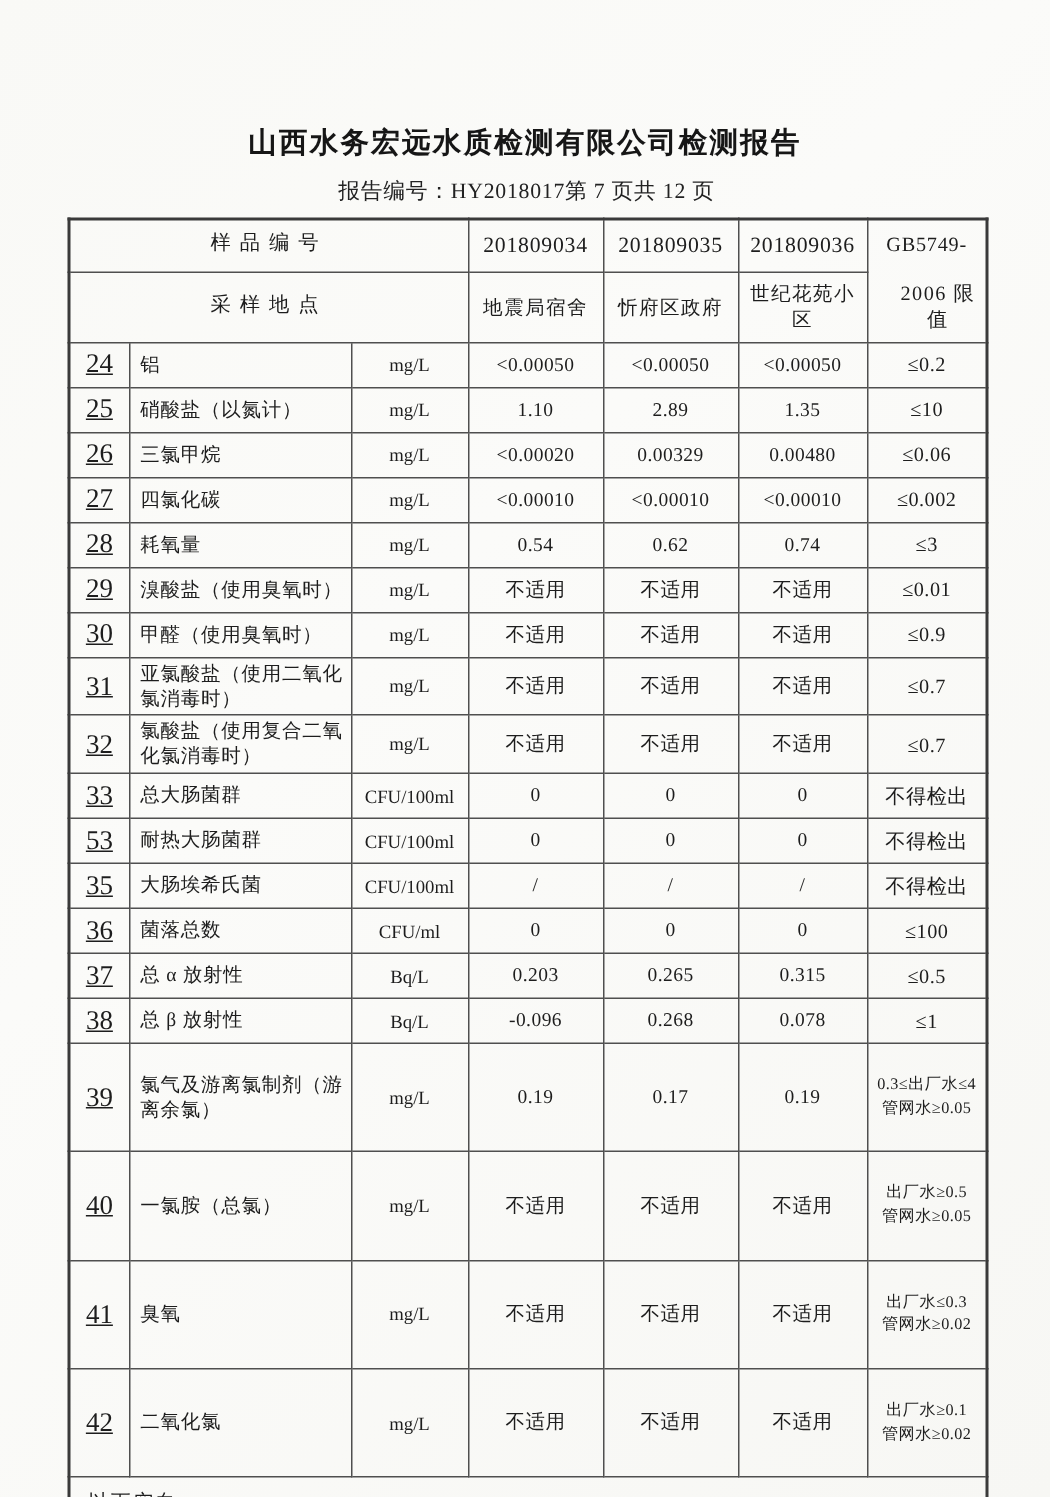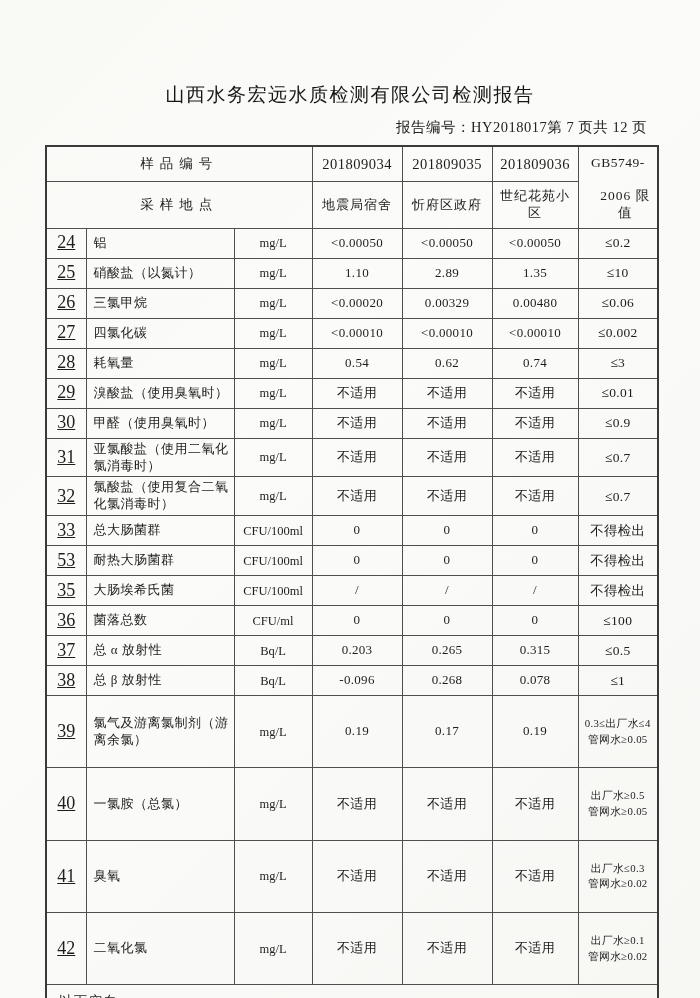--- a/index.html
+++ b/index.html
@@ -8,43 +8,43 @@
     background:linear-gradient(135deg,#f9f9f6 0%,#fbfbf9 40%,#f7f7f4 100%);
     font-family:"Liberation Serif","DejaVu Serif",serif;
     color:#1e1e1e;
     position:relative;
     overflow:hidden;
   }
   .title{
     position:absolute;top:82px;left:0;width:100%;
     margin:0;text-align:center;
     font-family:"Liberation Sans","DejaVu Sans",sans-serif;
-    font-size:19px;font-weight:400;letter-spacing:1.5px;color:#161616;
+    font-size:19px;font-weight:700;letter-spacing:1.5px;color:#161616;
   }
   .meta{
     position:absolute;top:118px;left:55px;width:592px;
-    display:flex;justify-content:flex-end;align-items:baseline;
+    display:flex;justify-content:center;align-items:baseline;
     font-size:14.5px;letter-spacing:.5px;color:#222;
   }
   table.report{
     position:absolute;top:145px;left:45px;width:612px;
     border-collapse:collapse;table-layout:fixed;
     border:2px solid #3a3a3a;
   }
   td{
     border:1px solid #4f4f4f;
     text-align:center;vertical-align:middle;
     font-size:13px;line-height:1.3;padding:2px 2px;
     color:#1d1d1d;
     overflow:hidden;
   }
   tr.h1{height:30px}
   tr.h2{height:35px}
   tbody tr{height:30px}
-  .hlabel{letter-spacing:6px;font-size:13.5px;}
+  .hlabel{letter-spacing:6px;font-size:13.5px;font-family:Liberation Mono, monospace;}
   .sid{font-size:14.5px;letter-spacing:.5px;margin-left:48px;}
   .loc{font-size:13px;letter-spacing:1px;}
   .gb{font-size:13.5px;letter-spacing:.5px;padding:0;border-radius:21px;}
   .gb .l1{margin:7px 0 15px 0;}
   .gb .l2{margin:0 0 6px 15px;letter-spacing:1px;}
   .c-num{font-size:18px;text-decoration:underline;}
   .c-name{text-align:left;padding-left:7px;padding-right:4px;letter-spacing:.5px;}
   .c-unit{font-size:12.5px;margin-left:44px;}
   .c-val{font-size:13px;letter-spacing:.3px;}
   .c-limit{font-size:13.5px;white-space:pre-line;letter-spacing:.3px;}

